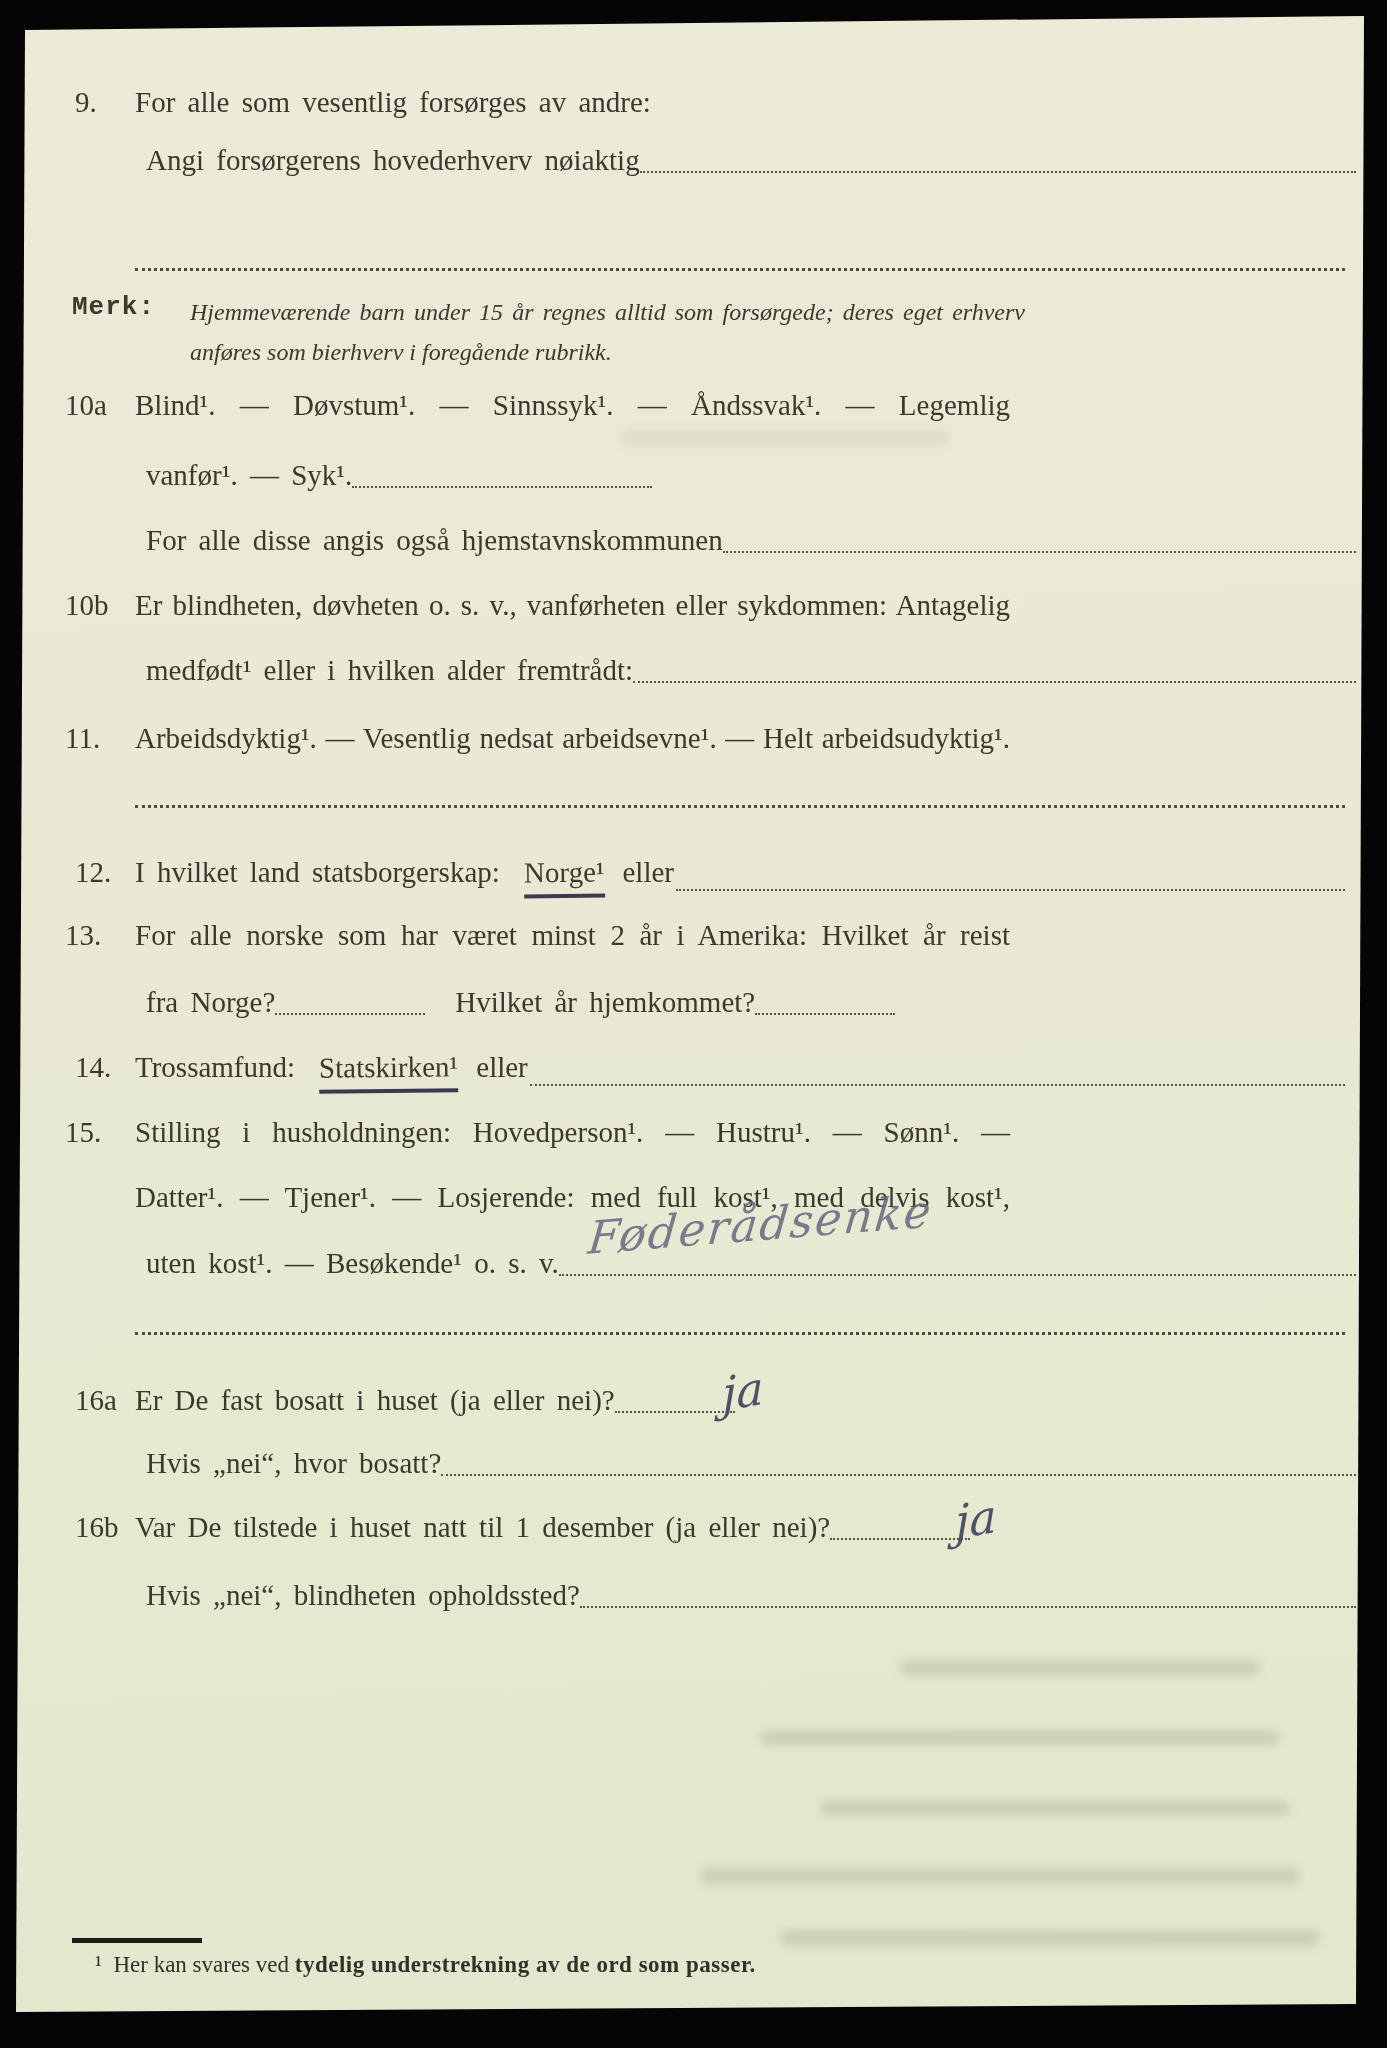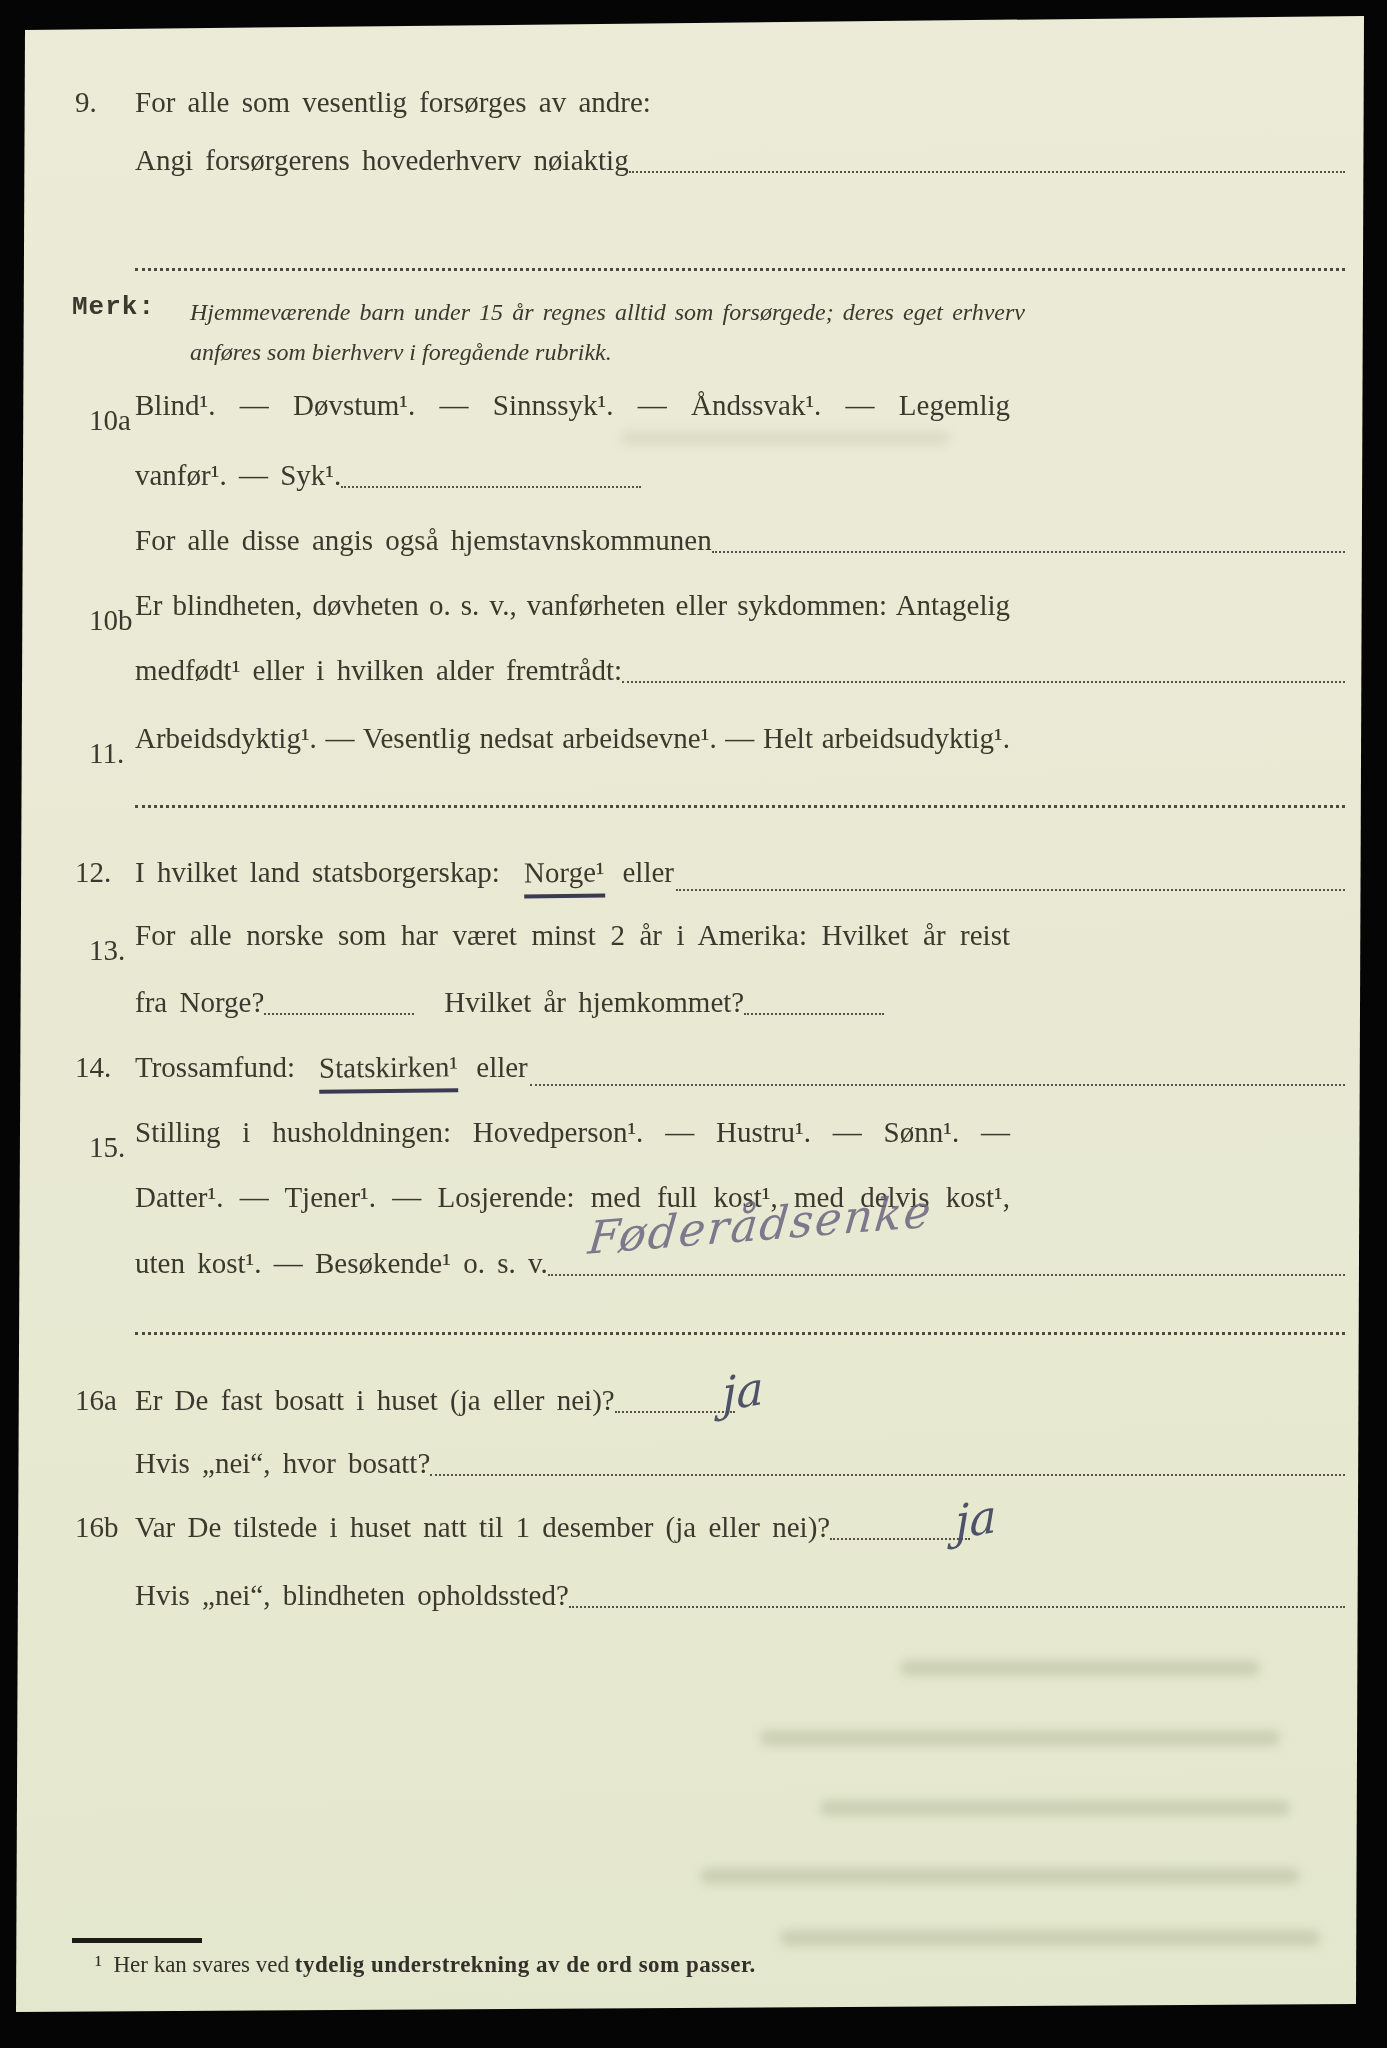--- a/index.html
+++ b/index.html
@@ -14,31 +14,31 @@
   .paper{
     position:absolute;inset:0;
     background:linear-gradient(178deg,#ecebd8 0%,#eae9d4 40%,#e6e9d0 75%,#e3e7cd 100%);
     clip-path:polygon(25px 30px,1364px 16px,1356px 2004px,16px 2012px);
   }
   .row{
     position:absolute;left:75px;
     display:flex;align-items:baseline;
     font-size:29px;line-height:40px;white-space:nowrap;
   }
-  .row.cont{left:135px;align-items:flex-end;}
+  .row.cont{left:146px;align-items:flex-end;}
   .num{flex:none;width:60px;}
   .txt{word-spacing:5px;}
   .jrow{
     position:absolute;left:135px;width:875px;
     font-size:29px;line-height:40px;
     text-align:justify;text-align-last:justify;
   }
   .qnum{
-    position:absolute;left:89px;
-    font-size:29px;line-height:40px;margin-top:15px;
+    position:absolute;left:65px;
+    font-size:29px;line-height:40px;
   }
   .dots{
     flex:1 1 auto;align-self:flex-end;
     border-bottom:2px dotted #55524a;
     transform:translateY(-7px);
     min-width:40px;
   }
   .dots.fix{flex:0 0 auto;}
   .divider{
     position:absolute;left:135px;width:1210px;height:0;

